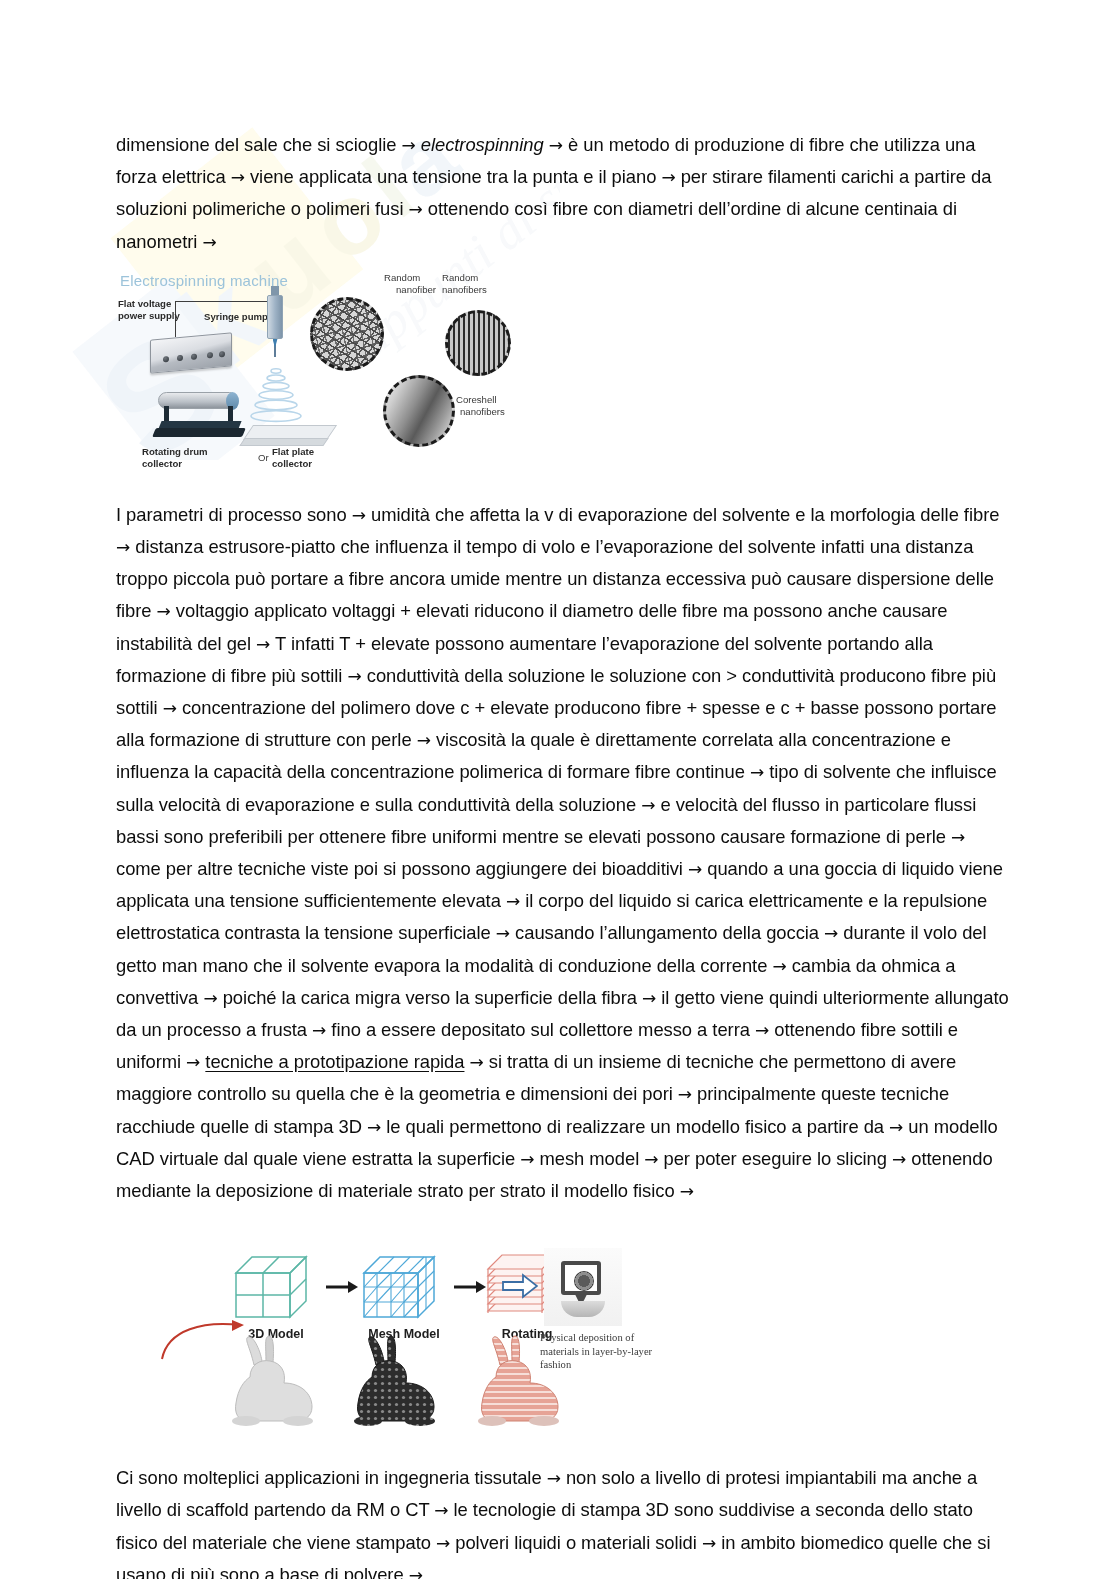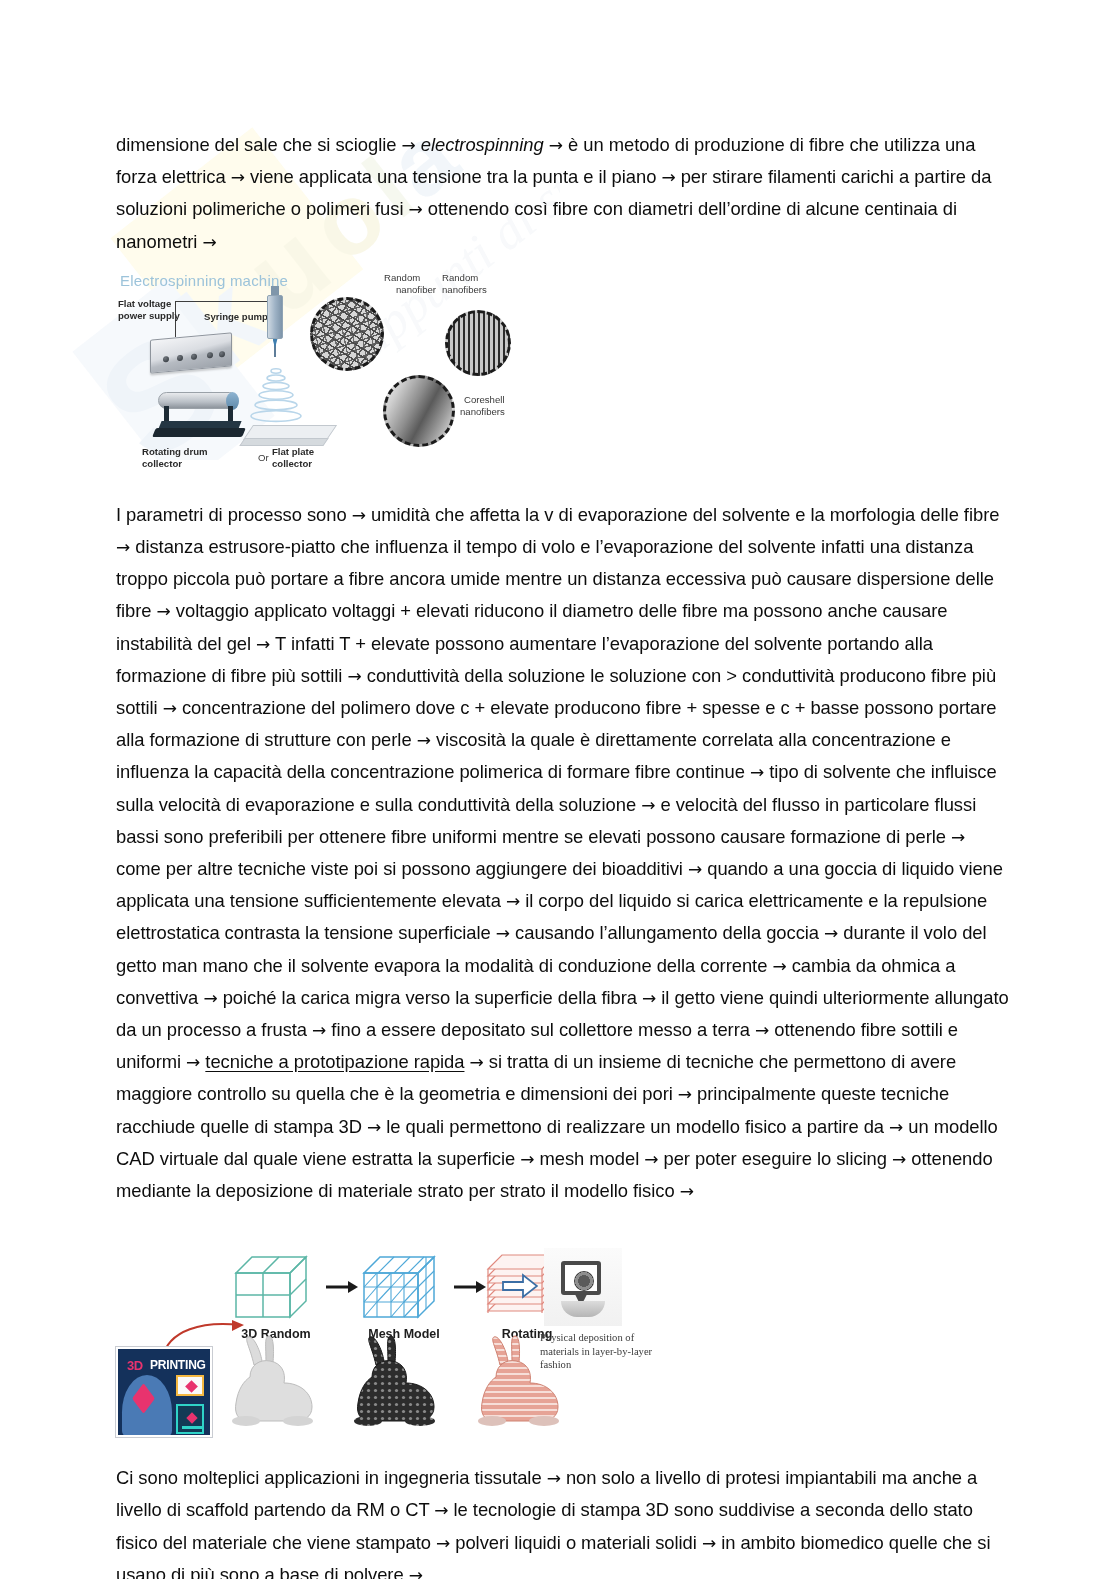--- a/index.html
+++ b/index.html
@@ -268,40 +268,40 @@
 
     <div class="nf-circle" id="nf-random"></div>
     <div class="f1-lbl thin" style="left:272px; top:2px; width:80px;">Random</div>
     <div class="f1-lbl thin" style="left:284px; top:14px; width:80px;">nanofiber</div>
 
     <div class="nf-circle" id="nf-aligned"></div>
     <div class="f1-lbl thin" style="left:330px; top:2px; width:78px;">Random</div>
     <div class="f1-lbl thin" style="left:330px; top:14px; width:78px;">nanofibers</div>
 
     <div class="nf-circle" id="nf-coreshell"></div>
-    <div class="f1-lbl thin" style="left:352px; top:124px; width:80px; text-align:left;">Coreshell</div>
+    <div class="f1-lbl thin" style="left:344px; top:124px; width:80px; text-align:left;">Coreshell</div>
     <div class="f1-lbl thin" style="left:348px; top:136px; width:80px; text-align:left;">nanofibers</div>
   </div>
 
   <p class="para" style="margin-top:14px;"><span>I parametri di processo sono </span><span class="arrow">→</span><span> umidità che affetta la v di evaporazione del solvente e la morfologia delle fibre </span><span class="arrow">→</span><span> distanza estrusore-piatto che influenza il tempo di volo e l’evaporazione del solvente infatti una distanza troppo piccola può portare a fibre ancora umide mentre un distanza eccessiva può causare dispersione delle fibre </span><span class="arrow">→</span><span> voltaggio applicato voltaggi + elevati riducono il diametro delle fibre ma possono anche causare instabilità del gel </span><span class="arrow">→</span><span> T infatti T + elevate possono aumentare l’evaporazione del solvente portando alla formazione di fibre più sottili </span><span class="arrow">→</span><span> conduttività della soluzione le soluzione con &gt; conduttività producono fibre più sottili </span><span class="arrow">→</span><span> concentrazione del polimero dove c + elevate producono fibre + spesse e c + basse possono portare alla formazione di strutture con perle </span><span class="arrow">→</span><span> viscosità la quale è direttamente correlata alla concentrazione e influenza la capacità della concentrazione polimerica di formare fibre continue </span><span class="arrow">→</span><span> tipo di solvente che influisce sulla velocità di evaporazione e sulla conduttività della soluzione </span><span class="arrow">→</span><span> e velocità del flusso in particolare flussi bassi sono preferibili per ottenere fibre uniformi mentre se elevati possono causare formazione di perle </span><span class="arrow">→</span><span> come per altre tecniche viste poi si possono aggiungere dei bioadditivi </span><span class="arrow">→</span><span> quando a una goccia di liquido viene applicata una tensione sufficientemente elevata </span><span class="arrow">→</span><span> il corpo del liquido si carica elettricamente e la repulsione elettrostatica contrasta la tensione superficiale </span><span class="arrow">→</span><span> causando l’allungamento della goccia </span><span class="arrow">→</span><span> durante il volo del getto man mano che il solvente evapora la modalità di conduzione della corrente </span><span class="arrow">→</span><span> cambia da ohmica a convettiva </span><span class="arrow">→</span><span> poiché la carica migra verso la superficie della fibra </span><span class="arrow">→</span><span> il getto viene quindi ulteriormente allungato da un processo a frusta </span><span class="arrow">→</span><span> fino a essere depositato sul collettore messo a terra </span><span class="arrow">→</span><span> ottenendo fibre sottili e uniformi </span><span class="arrow">→</span><span> </span><span class="ul">tecniche a prototipazione rapida</span><span> </span><span class="arrow">→</span><span> si tratta di un insieme di tecniche che permettono di avere maggiore controllo su quella che è la geometria e dimensioni dei pori </span><span class="arrow">→</span><span> principalmente queste tecniche racchiude quelle di stampa 3D </span><span class="arrow">→</span><span> le quali permettono di realizzare un modello fisico a partire da </span><span class="arrow">→</span><span> un modello CAD virtuale dal quale viene estratta la superficie </span><span class="arrow">→</span><span> mesh model </span><span class="arrow">→</span><span> per poter eseguire lo slicing </span><span class="arrow">→</span><span> ottenendo mediante la deposizione di materiale strato per strato il modello fisico </span><span class="arrow">→</span></p>
 
   <div id="fig-3dprint">
 
     <svg style="position:absolute;left:120px;top:8px;" width="88" height="74" viewBox="0 0 88 74">
       <g fill="none" stroke="#5bb6a6" stroke-width="1.5">
         <polygon points="4,22 58,22 58,66 4,66"></polygon>
         <polygon points="4,22 20,6 74,6 58,22"></polygon>
         <polygon points="58,22 74,6 74,50 58,66"></polygon>
         <line x1="31" y1="22" x2="31" y2="66"></line>
         <line x1="4" y1="44" x2="58" y2="44"></line>
         <line x1="47" y1="6" x2="31" y2="22"></line>
         <line x1="58" y1="44" x2="74" y2="28"></line>
       </g>
     </svg>
-    <div class="f2-lbl" style="left:112px; top:84px; width:104px;">3D Random</div>
+    <div class="f2-lbl" style="left:112px; top:84px; width:104px;">3D Model</div>
 
     <svg style="position:absolute;left:214px;top:38px;" width="32" height="12" viewBox="0 0 32 12">
       <line x1="0" y1="6" x2="23" y2="6" stroke="#1a1a1a" stroke-width="3"></line>
       <polygon points="22,0 32,6 22,12" fill="#1a1a1a"></polygon>
     </svg>
 
     <svg style="position:absolute;left:248px;top:8px;" width="88" height="74" viewBox="0 0 88 74">
       <g fill="none" stroke="#4ea8d8" stroke-width="1.1">
         <polygon points="4,22 58,22 58,66 4,66" stroke-width="1.5"></polygon>
         <polygon points="4,22 20,6 74,6 58,22" stroke-width="1.5"></polygon>
@@ -366,33 +366,20 @@
       <span class="tip"></span>
       <span class="bead"></span>
     </div>
     <div id="deposition-caption">Physical deposition of materials in layer-by-layer fashion</div>
 
     <svg style="position:absolute;left:44px;top:76px;" width="92" height="42" viewBox="0 0 92 42">
       <path d="M6,40 C12,10 48,2 84,6" fill="none" stroke="#c0392b" stroke-width="2"></path>
       <polygon points="76,1 88,6 76,12" fill="#c0392b"></polygon>
     </svg>
 
-    <div id="logo3d">
-      <span class="t3d">3D</span>
-      <span class="tprint">PRINTING</span>
-      <span class="head"></span>
-      <span class="cube"></span>
-      <span class="mon">
-          <i></i>
-        </span>
-      <span class="prn">
-          <i></i>
-          <b></b>
-        </span>
-    </div>
 
     <svg style="position:absolute;left:110px;top:88px;" width="106" height="100" viewBox="0 0 106 100">
       <g>
         <path d="M32,34 C28,16 22,8 26,6 C31,4 38,18 40,30 Z" fill="#dcdcdc" stroke="#bdbdbd" stroke-width="1"></path>
         <path d="M44,32 C44,14 42,6 47,5 C52,5 52,20 51,32 Z" fill="#d0d0d0" stroke="#bdbdbd" stroke-width="1"></path>
         <path d="M28,46 C28,34 38,28 48,30 C60,32 64,42 62,52 C78,52 90,62 90,76 C90,86 82,90 72,90 L26,90 C16,90 12,82 14,72 C16,58 22,50 28,46 Z" fill="#dedede" stroke="#bdbdbd" stroke-width="1"></path>
         <ellipse cx="24" cy="90" rx="14" ry="5" fill="#d4d4d4"></ellipse>
         <ellipse cx="76" cy="90" rx="15" ry="5" fill="#d4d4d4"></ellipse>
       </g>
     </svg>

